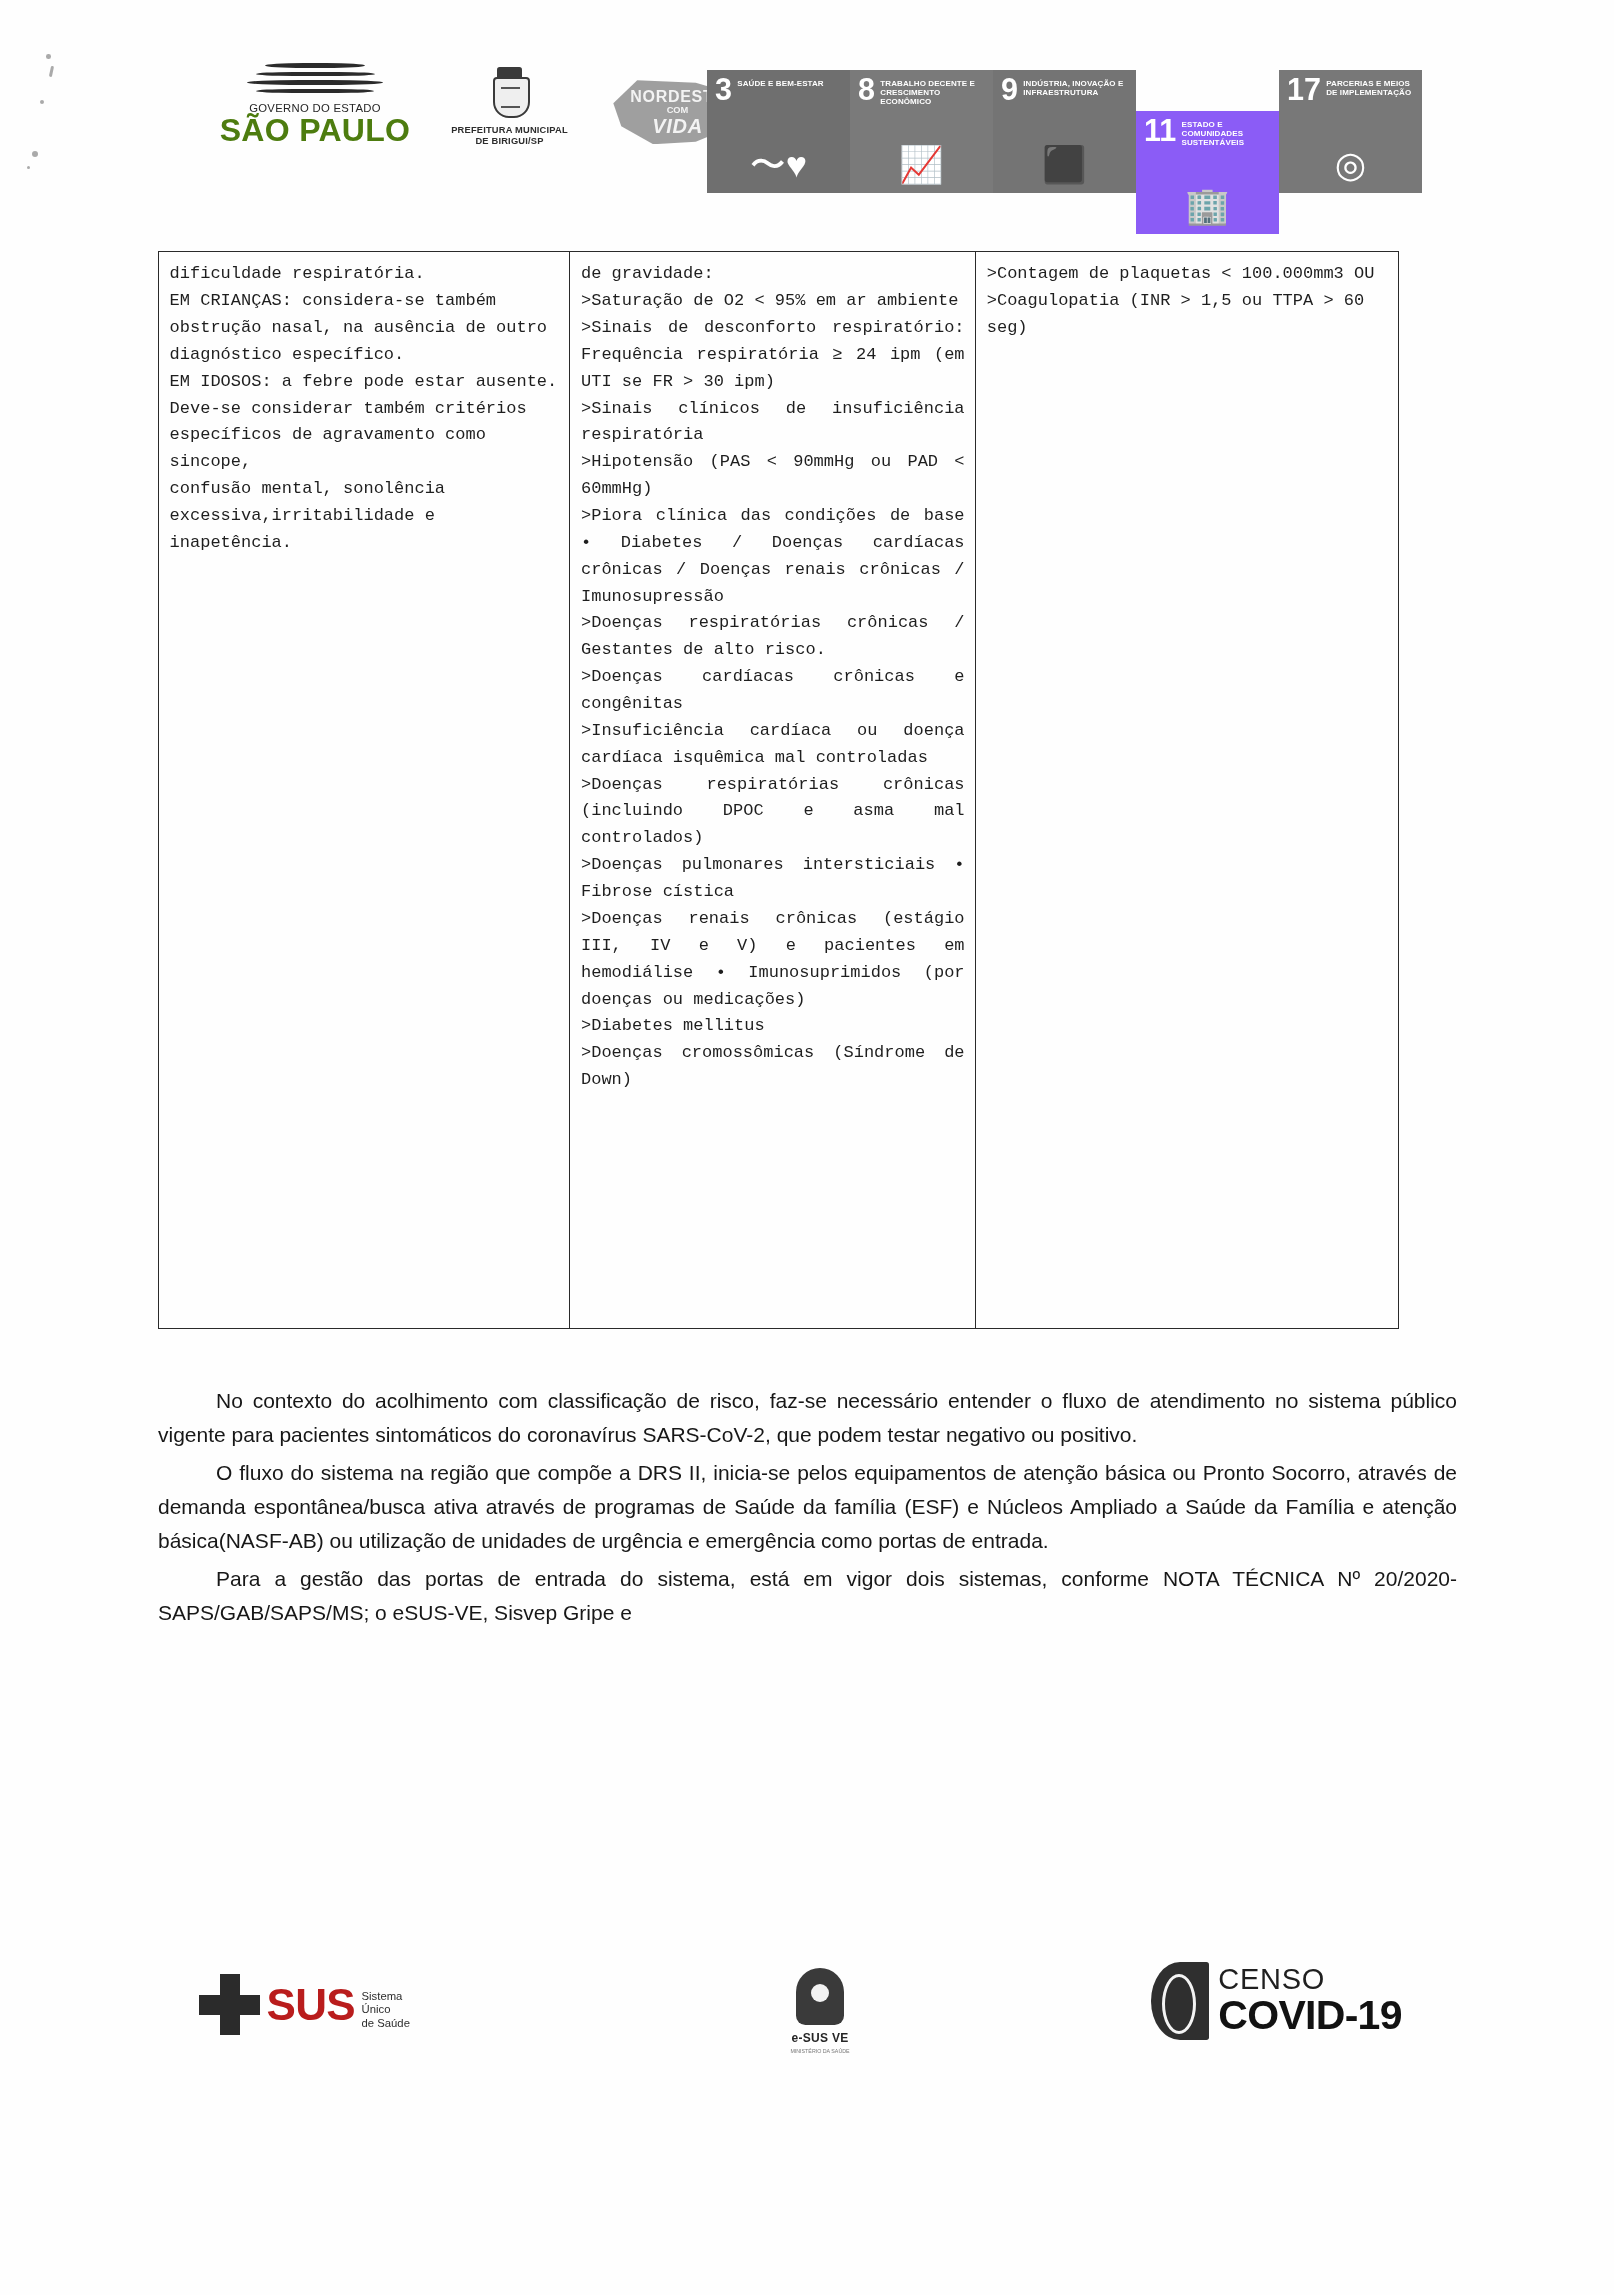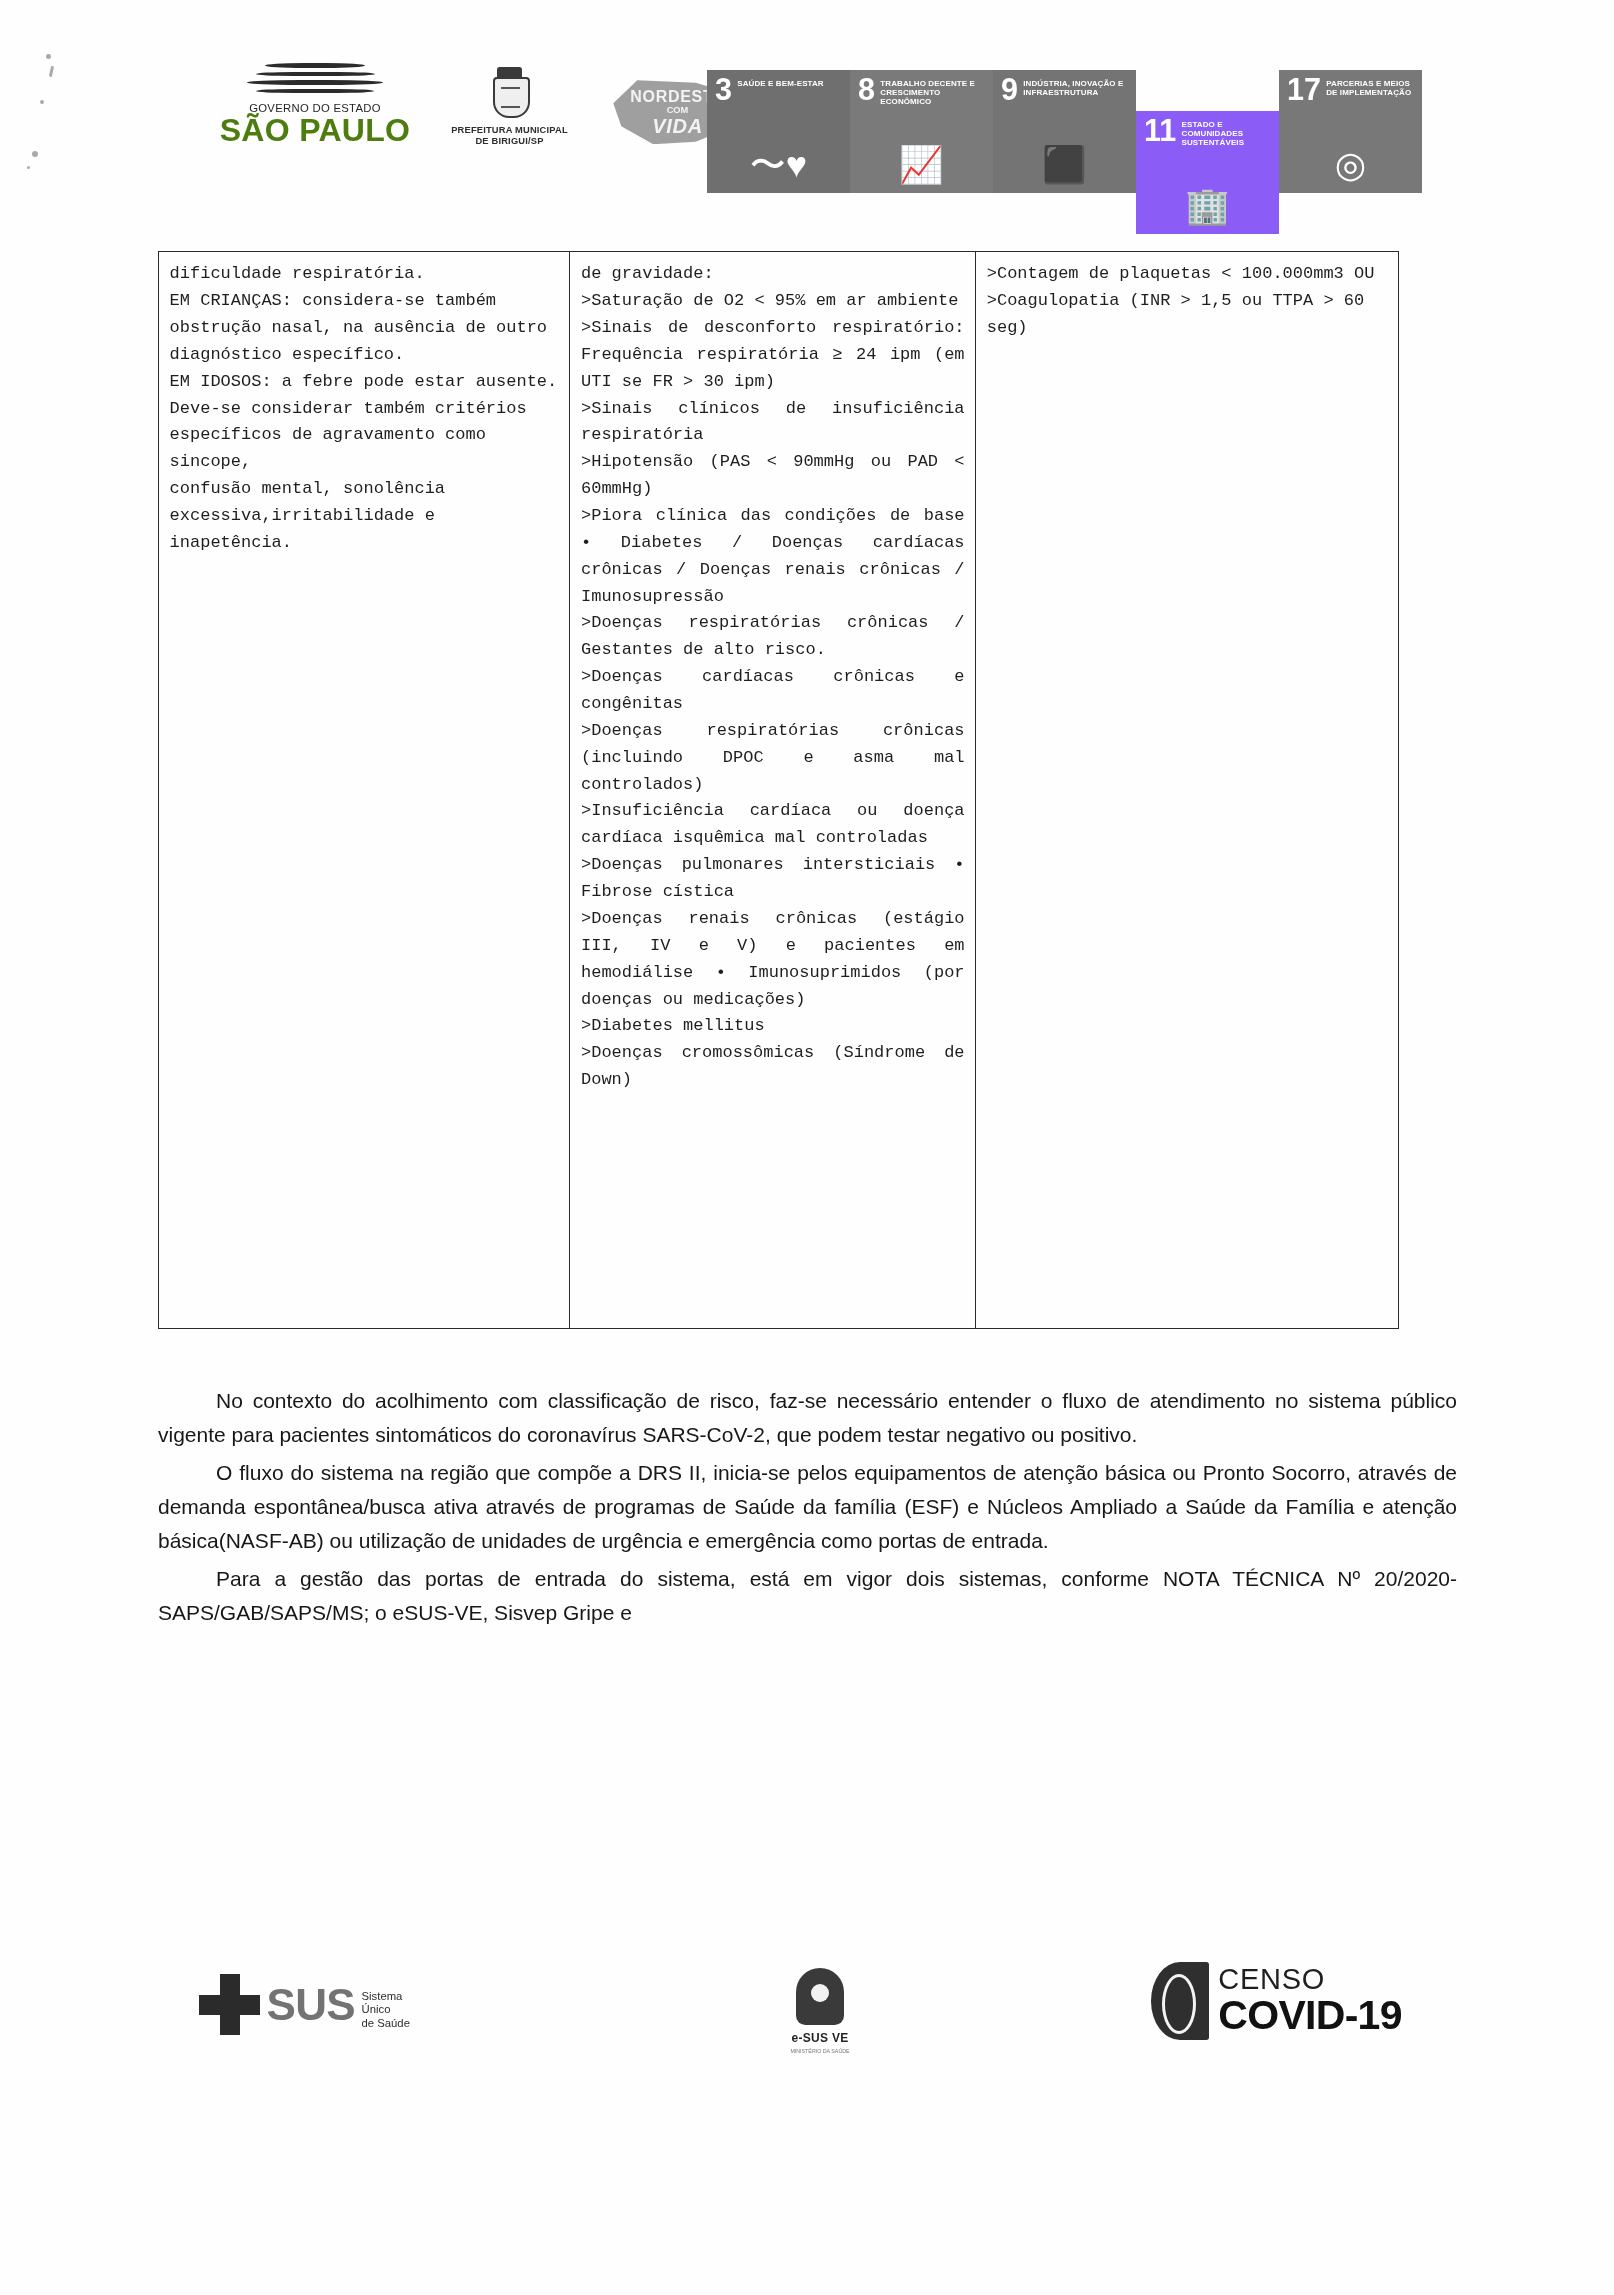--- a/index.html
+++ b/index.html
@@ -247,21 +247,21 @@
     content: "";
     position: absolute;
     background: #2b2b2b;
   }
   .sus .cross:before { left: 21px; top: 0; width: 20px; height: 61px; }
   .sus .cross:after  { left: 0; top: 21px; width: 61px; height: 20px; }
   .sus .word {
     font-size: 44px;
     font-weight: bold;
     letter-spacing: -0.7px;
-    color: #737373;
+    color: #b91c1c;
   }
   .sus .sub {
     font-size: 11.3px;
     line-height: 1.2;
     color: #2d2d2d;
     padding-top: 10.6px;
   }
 
   .esus {
     position: absolute;
@@ -412,22 +412,22 @@
 
     <div class="col col-2">
       <p class="cellline">de gravidade:</p>
       <p class="cellline">&gt;Saturação de O2 &lt; 95% em ar ambiente</p>
       <p class="cellline">&gt;Sinais de desconforto respiratório: Frequência respiratória ≥ 24 ipm (em UTI se FR &gt; 30 ipm)</p>
       <p class="cellline">&gt;Sinais clínicos de insuficiência respiratória</p>
       <p class="cellline">&gt;Hipotensão (PAS &lt; 90mmHg ou PAD &lt; 60mmHg)</p>
       <p class="cellline">&gt;Piora clínica das condições de base • Diabetes / Doenças cardíacas crônicas / Doenças renais crônicas / Imunosupressão</p>
       <p class="cellline">&gt;Doenças respiratórias crônicas / Gestantes de alto risco.</p>
       <p class="cellline">&gt;Doenças cardíacas crônicas e congênitas</p>
+      <p class="cellline">&gt;Insuficiência cardíaca ou doença cardíaca isquêmica mal controladas</p>
       <p class="cellline">&gt;Doenças respiratórias crônicas (incluindo DPOC e asma mal controlados)</p>
-      <p class="cellline">&gt;Insuficiência cardíaca ou doença cardíaca isquêmica mal controladas</p>
       <p class="cellline">&gt;Doenças pulmonares intersticiais • Fibrose cística</p>
       <p class="cellline">&gt;Doenças renais crônicas (estágio III, IV e V) e pacientes em hemodiálise • Imunosuprimidos (por doenças ou medicações)</p>
       <p class="cellline">&gt;Diabetes mellitus</p>
       <p class="cellline">&gt;Doenças cromossômicas (Síndrome de Down)</p>
     </div>
 
     <div class="col col-3">
       <p class="cellline">&gt;Contagem de plaquetas &lt; 100.000mm3 OU</p>
       <p class="cellline">&gt;Coagulopatia (INR &gt; 1,5 ou TTPA &gt; 60 seg)</p>
     </div>

